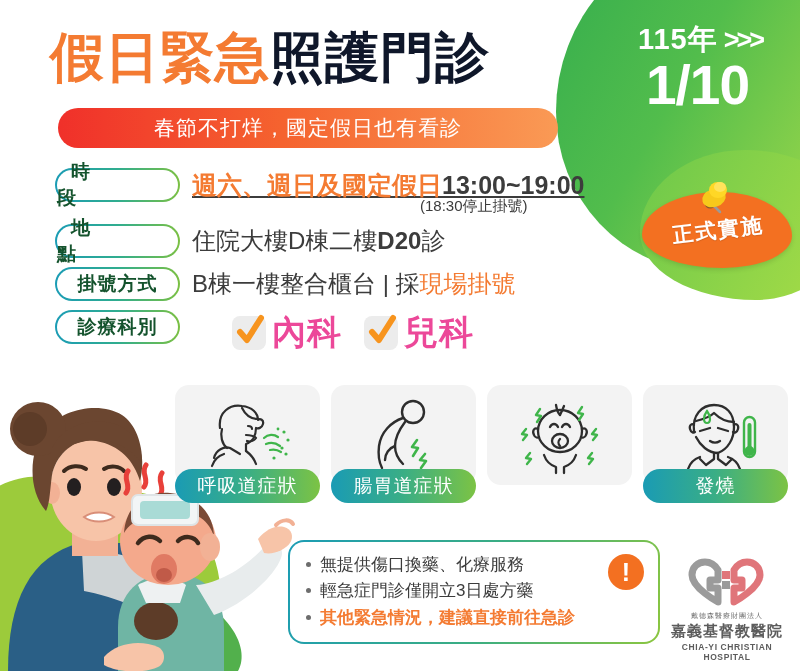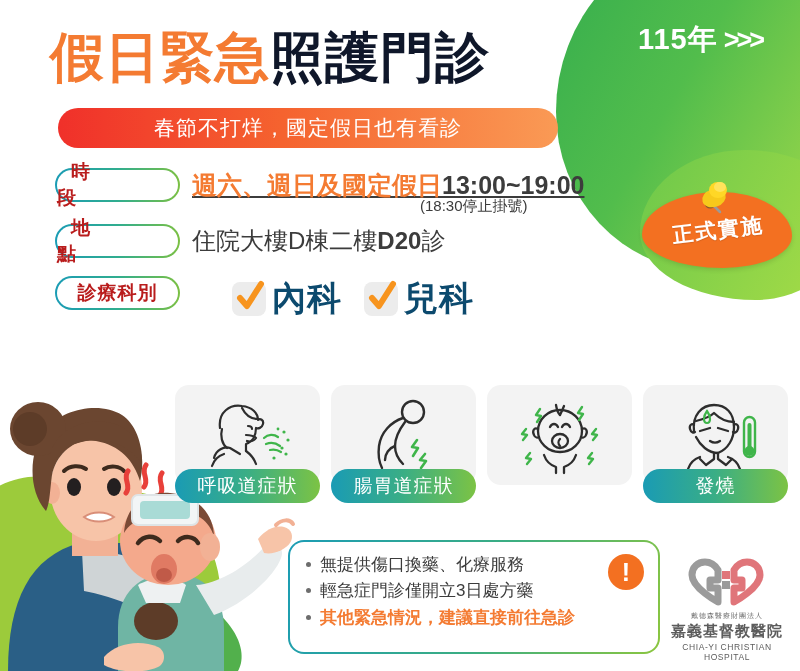--- a/index.html
+++ b/index.html
@@ -75,41 +75,41 @@
   .row{position:relative;display:flex;align-items:flex-start;margin-bottom:9px;}
   .pill{
     width:125px;height:34px;flex:0 0 125px;border-radius:17px;
     background:linear-gradient(90deg,#1b9cb5 0%,#30ad8f 50%,#7bc043 100%);
     padding:2px;box-sizing:border-box;
   }
   .pill-in{
     width:100%;height:100%;border-radius:15px;background:#fff;
     display:flex;align-items:center;justify-content:center;
   }
-  .pill-in span{font-size:19px;font-weight:bold;color:#b91c1c;letter-spacing:1px;}
+  .pill-in span{font-size:19px;font-weight:bold;color:#14532d;letter-spacing:1px;}
   .pill-in span.wide{letter-spacing:14px;text-indent:14px;}
   .rowval{margin-left:12px;padding-top:2px;line-height:1.25;}
   .rowval .big{font-size:25px;font-weight:bold;color:#3c3c3c;white-space:nowrap;text-decoration:underline;}
   .rowval .big .or{color:#f47b32;}
   .rowval .plain{font-size:24px;color:#3c3c3c;white-space:nowrap;}
   .rowval .plain b{font-weight:bold;}
   .rowval .plain .or{color:#f47b32;}
   .note-small{
     position:absolute;top:29px;left:365px;font-size:15px;color:#3c3c3c;white-space:nowrap;z-index:6;
   }
 
   
   .depts{display:flex;align-items:center;margin-left:10px;}
   .dept{display:flex;align-items:center;margin-right:22px;}
   .cb{
     width:34px;height:34px;border-radius:8px;background:#ececec;
     position:relative;margin-right:6px;flex:0 0 34px;
   }
   .cb svg{position:absolute;top:-4px;left:2px;}
-  .dept-label{font-size:34px;font-weight:bold;color:#0c4a6e;letter-spacing:1px;}
+  .dept-label{font-size:34px;font-weight:bold;color:#ec4899;letter-spacing:1px;}
 
   
   .cards{position:absolute;top:385px;left:175px;width:615px;display:flex;gap:11px;z-index:6;}
   .card{width:145px;text-align:right;}
   .card-top{
     height:100px;background:#f3f3f3;border-radius:14px;
     display:flex;align-items:center;justify-content:center;
   }
   .card-lbl{
     margin-top:-16px;height:34px;border-radius:17px;
@@ -118,56 +118,57 @@
   }
   .card-lbl span{color:#fff;font-size:19px;letter-spacing:1px;}
 
   
   .notes{
     position:absolute;top:540px;left:288px;width:368px;z-index:6;
     border-radius:16px;padding:2px;
     background:linear-gradient(110deg,#1b9cb5 0%,#3cae81 55%,#8cc63f 100%);
   }
   .notes-in{
-    background:#fff;border-radius:14px;padding:10px 12px 21px 14px;position:relative;
+    background:#fff;border-radius:14px;padding:10px 12px 11px 14px;position:relative;
   }
   .notes-in ul{margin:0;padding:0;list-style:none;}
   .notes-in li{
     font-size:17px;color:#3c3c3c;line-height:1.55;white-space:nowrap;position:relative;padding-left:16px;
   }
   .notes-in li:before{
     content:"";position:absolute;left:2px;top:10px;width:5px;height:5px;border-radius:50%;background:#6d6d6d;
   }
   .notes-in li.hl{color:#f47b32;font-weight:bold;}
   .excl{
     position:absolute;right:14px;top:12px;width:36px;height:36px;border-radius:50%;
     background:#f37021;display:flex;align-items:center;justify-content:center;
   }
   .excl span{color:#fff;font-size:25px;font-weight:bold;line-height:1;}
 
   
   .logo{position:absolute;top:558px;left:666px;width:122px;z-index:6;text-align:center;}
   .logo-txt1{font-size:7px;color:#6b6b6b;letter-spacing:1px;margin-top:1px;}
   .logo-txt2{font-size:15px;color:#5c5c5c;font-weight:bold;letter-spacing:1px;margin-top:1px;}
-  .logo-txt3{font-size:8.5px;color:#5c5c5c;font-weight:normal;letter-spacing:.6px;margin-top:1px;}
+  .logo-txt3{font-size:8.5px;color:#5c5c5c;font-weight:bold;letter-spacing:.6px;margin-top:1px;}
 
   
   .illus{position:absolute;left:0;bottom:0;width:300px;height:300px;z-index:5;}
 </style>
 </head>
 <body>
 
 <div id="poster">
 
   <div class="green-blob"></div>
   <div class="green-blob2"></div>
 
   <div class="year-line">
     <span>115年</span><span class="arrows">&gt;&gt;&gt;</span>
   </div>
+  <div class="date-big">1/10</div>
 
   <div class="badge-blob"></div>
   <div class="badge-text">正式實施</div>
   <svg class="pin" viewBox="0 0 48 52">
     <path d="M22 26 L30 34" stroke="#9a9a9a" stroke-width="2.5" stroke-linecap="round" fill="none"></path>
     <circle cx="20" cy="25" r="5.5" fill="#8a5a2b"></circle>
     <ellipse cx="24" cy="20" rx="12" ry="9" fill="#f7c91b" transform="rotate(-18 24 20)"></ellipse>
     <ellipse cx="28" cy="12" rx="9" ry="8" fill="#ffd726"></ellipse>
     <ellipse cx="30" cy="9" rx="6" ry="5" fill="#ffe35c"></ellipse>
   </svg>
@@ -199,20 +200,28 @@
         <div class="pill-in">
             <span class="wide">地　　點</span>
           </div>
       </div>
       <div class="rowval">
         <div class="plain"><span>住院大樓D棟二樓</span><b>D20</b><span>診</span></div>
       </div>
     </div>
 
     <div class="row">
+      <div class="pill">
+        <div class="pill-in">
+            <span>掛號方式</span>
+          </div>
+      </div>
+      <div class="rowval">
+        <div class="plain"><span>B棟一樓整合櫃台 | 採</span><span class="or">現場掛號</span></div>
+      </div>
     </div>
 
     <div class="row" style="align-items:flex-start;gap:42px;">
       <div class="pill">
         <div class="pill-in">
             <span>診療科別</span>
           </div>
       </div>
       <div class="depts">
         <div class="dept">

